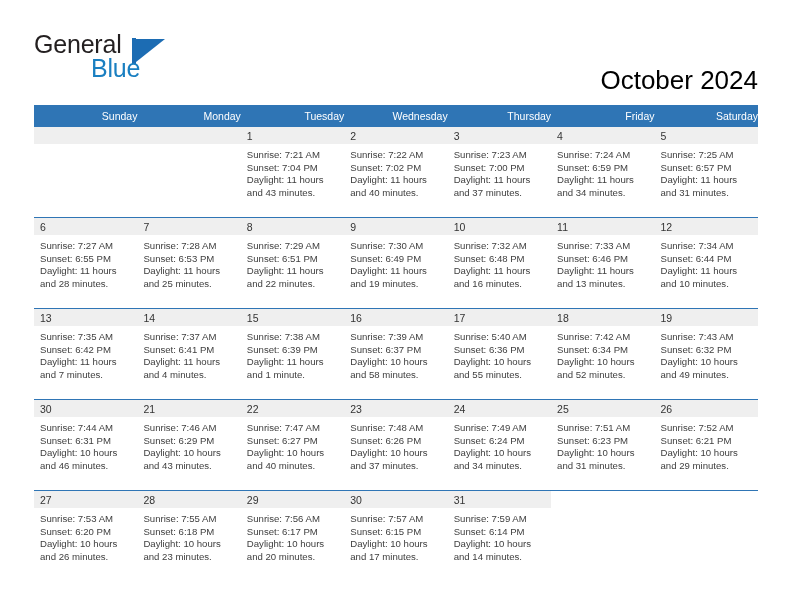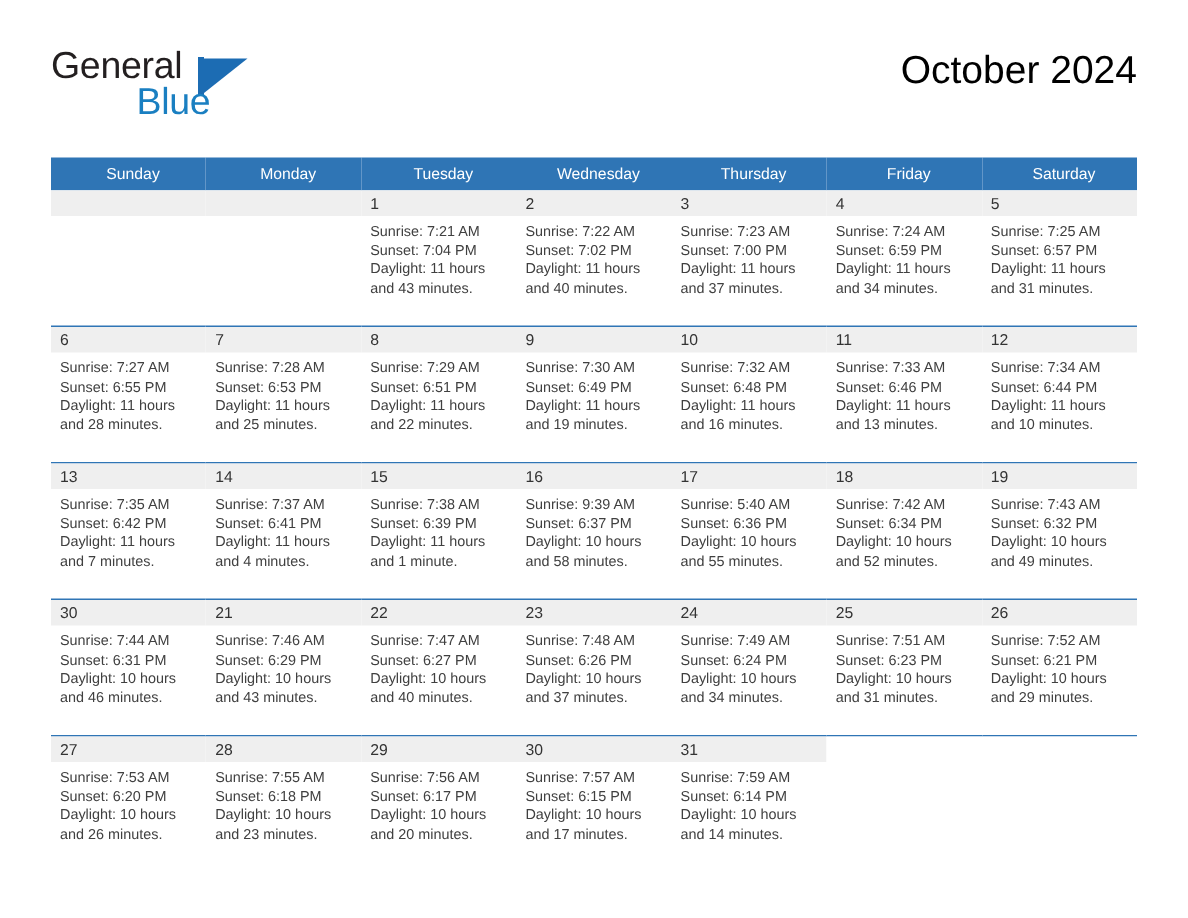--- a/index.html
+++ b/index.html
@@ -83,20 +83,21 @@
     position: absolute;
     right: 0;
     top: 0;
     text-align: right;
   }
   .cal-title {
     font-size: 26px;
     color: #000000;
     line-height: 32px;
     white-space: nowrap;
+    margin-top: 34px;
   }
   .cal-location {
     font-size: 14.5px;
     color: #000000;
     line-height: 20px;
     margin-top: 7px;
     white-space: nowrap;
   }
 
   
@@ -106,21 +107,21 @@
     top: 105px;
     width: 724px;
     border-collapse: collapse;
     table-layout: fixed;
   }
   .calendar th {
     background: #2f75b5;
     color: #ffffff;
     font-size: 10.5px;
     font-weight: normal;
-    text-align: center;
+    text-align: right;
     padding: 5px 0 5px 6px;
     height: 12px;
     border: none;
   }
   .calendar td {
     vertical-align: top;
     padding: 0;
     border: none;
     border-top: 1px solid #2f75b5;
     background: #ffffff;
@@ -372,21 +373,21 @@
                 <div>Sunset: 6:39 PM</div>
                 <div>Daylight: 11 hours</div>
                 <div>and 1 minute.</div>
               </div>
             </div>
           </td>
           <td>
             <div class="daycell">
               <div class="daynum-band">16</div>
               <div class="dayinfo">
-                <div>Sunrise: 9:39 AM</div>
+                <div>Sunrise: 7:39 AM</div>
                 <div>Sunset: 6:37 PM</div>
                 <div>Daylight: 10 hours</div>
                 <div>and 58 minutes.</div>
               </div>
             </div>
           </td>
           <td>
             <div class="daycell">
               <div class="daynum-band">17</div>
               <div class="dayinfo">

